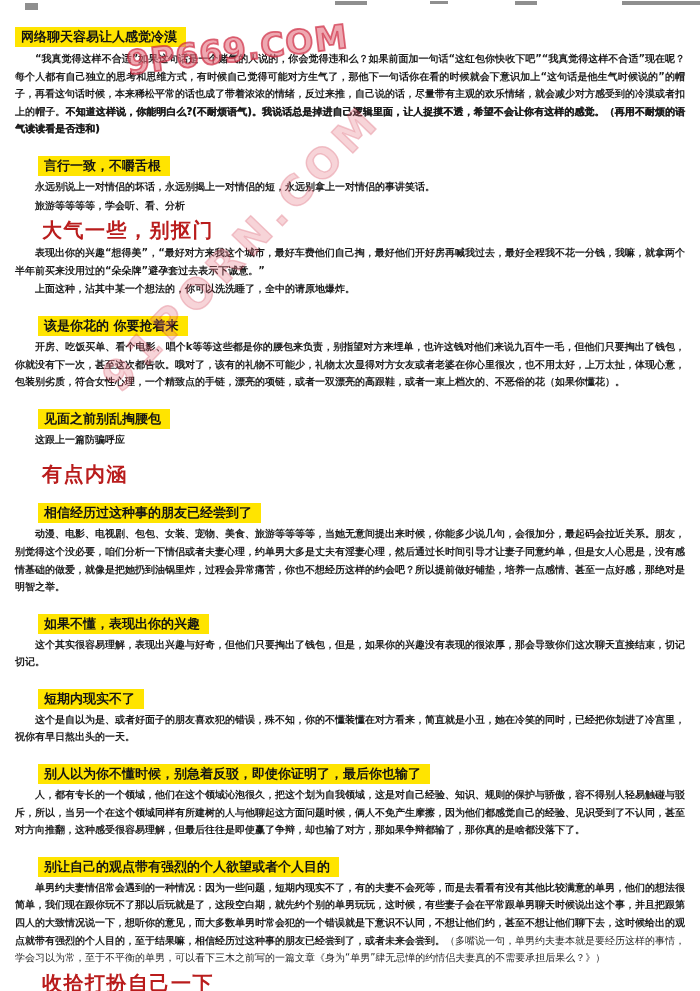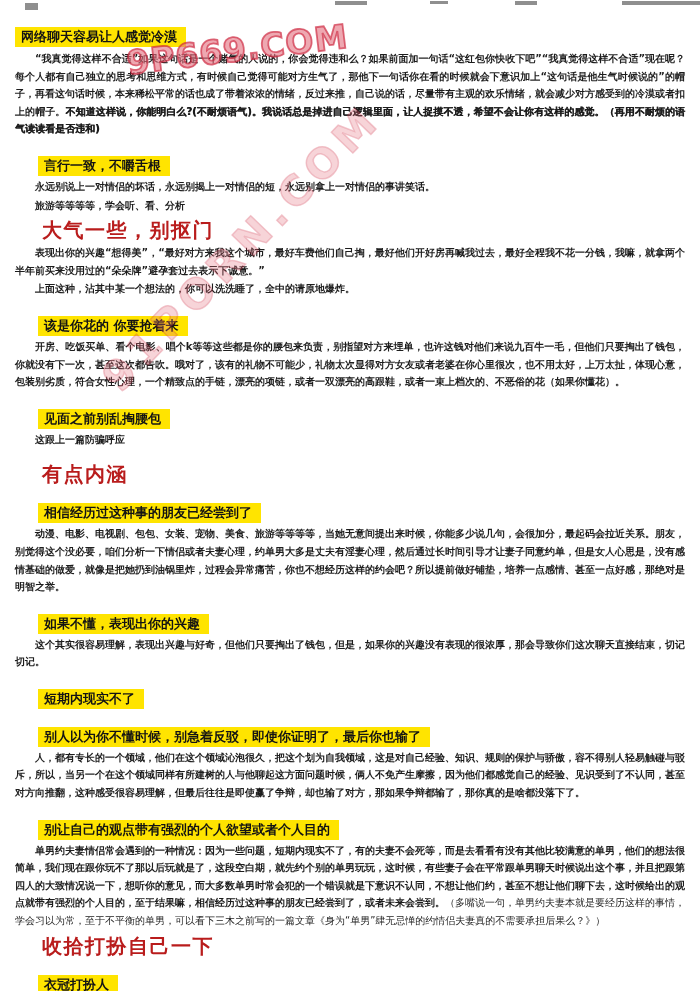--- a/index.html
+++ b/index.html
@@ -70,20 +70,21 @@
       <h3 class="h-yellow">该是你花的 你要抢着来</h3>
       <p class="para"><span class="normal">开房、吃饭买单、看个电影、唱个k等等这些都是你的腰包来负责，别指望对方来埋单，也许这钱对他们来说九百牛一毛，但他们只要掏出了钱包，你就没有下一次，甚至这次都告吹。哦对了，该有的礼物不可能少，礼物太次显得对方女友或者老婆在你心里很次，也不用太好，上万太扯，体现心意，包装别劣质，符合女性心理，一个精致点的手链，漂亮的项链，或者一双漂亮的高跟鞋，或者一束上档次的、不恶俗的花（如果你懂花）。</span></p>
       <h3 class="h-yellow">见面之前别乱掏腰包</h3>
       <p class="para"><span class="normal">这跟上一篇防骗呼应</span></p>
       <h2 class="h-red gap">有点内涵</h2>
       <h3 class="h-yellow">相信经历过这种事的朋友已经尝到了</h3>
       <p class="para"><span class="normal">动漫、电影、电视剧、包包、女装、宠物、美食、旅游等等等等，当她无意间提出来时候，你能多少说几句，会很加分，最起码会拉近关系。朋友，别觉得这个没必要，咱们分析一下情侣或者夫妻心理，约单男大多是丈夫有淫妻心理，然后通过长时间引导才让妻子同意约单，但是女人心思是，没有感情基础的做爱，就像是把她扔到油锅里炸，过程会异常痛苦，你也不想经历这样的约会吧？所以提前做好铺垫，培养一点感情、甚至一点好感，那绝对是明智之举。</span></p>
       <h3 class="h-yellow">如果不懂，表现出你的兴趣</h3>
       <p class="para"><span class="normal">这个其实很容易理解，表现出兴趣与好奇，但他们只要掏出了钱包，但是，如果你的兴趣没有表现的很浓厚，那会导致你们这次聊天直接结束，切记切记。</span></p>
       <h3 class="h-yellow">短期内现实不了</h3>
+      <p class="para"><span class="normal">这个是自以为是、或者好面子的朋友喜欢犯的错误，殊不知，你的不懂装懂在对方看来，简直就是小丑，她在冷笑的同时，已经把你划进了冷宫里，祝你有早日熬出头的一天。</span></p>
       <h3 class="h-yellow">别人以为你不懂时候，别急着反驳，即使你证明了，最后你也输了</h3>
       <p class="para"><span class="normal">人，都有专长的一个领域，他们在这个领域沁泡很久，把这个划为自我领域，这是对自己经验、知识、规则的保护与骄傲，容不得别人轻易触碰与驳斥，所以，当另一个在这个领域同样有所建树的人与他聊起这方面问题时候，俩人不免产生摩擦，因为他们都感觉自己的经验、见识受到了不认同，甚至对方向推翻，这种感受很容易理解，但最后往往是即使赢了争辩，却也输了对方，那如果争辩都输了，那你真的是啥都没落下了。</span></p>
       <h3 class="h-yellow">别让自己的观点带有强烈的个人欲望或者个人目的</h3>
       <p class="para"><span class="normal">单男约夫妻情侣常会遇到的一种情况：因为一些问题，短期内现实不了，有的夫妻不会死等，而是去看看有没有其他比较满意的单男，他们的想法很简单，我们现在跟你玩不了那以后玩就是了，这段空白期，就先约个别的单男玩玩，这时候，有些妻子会在平常跟单男聊天时候说出这个事，并且把跟第四人的大致情况说一下，想听你的意见，而大多数单男时常会犯的一个错误就是下意识不认同，不想让他们约，甚至不想让他们聊下去，这时候给出的观点就带有强烈的个人目的，至于结果嘛，相信经历过这种事的朋友已经尝到了，或者未来会尝到。</span><span class="light">（多嘴说一句，单男约夫妻本就是要经历这样的事情，学会习以为常，至于不平衡的单男，可以看下三木之前写的一篇文章《身为“单男”肆无忌惮的约情侣夫妻真的不需要承担后果么？》）</span></p>
       <h2 class="h-red">收拾打扮自己一下</h2>
       <h3 class="h-yellow">衣冠打扮人</h3>
       <p class="para"><span class="normal">单男约夫妻，本来就是千军万马杀出重围的事情，但是有一点确实可以让自己快速增加优势，那就是颜值，这个颜值并非特制自身长相，也包含了打扮，打扮可以看出一个人的审美和生活品质，是邋邋遢遢得过且过，还是精精细细活的像个样子，从衣品可以管中窥豹，这也是为什么来三木这投稿的单男，很多抱怨发了稿子却没有收到回音的原因了，一身土灰色衣服，没有丝毫搭理过的头发，懒散的眼神，让哪个女孩寻找一夜伴侣也不会在众多花样美男中挑选这样的人吧？</span></p>
     </div>
 
 </div>

